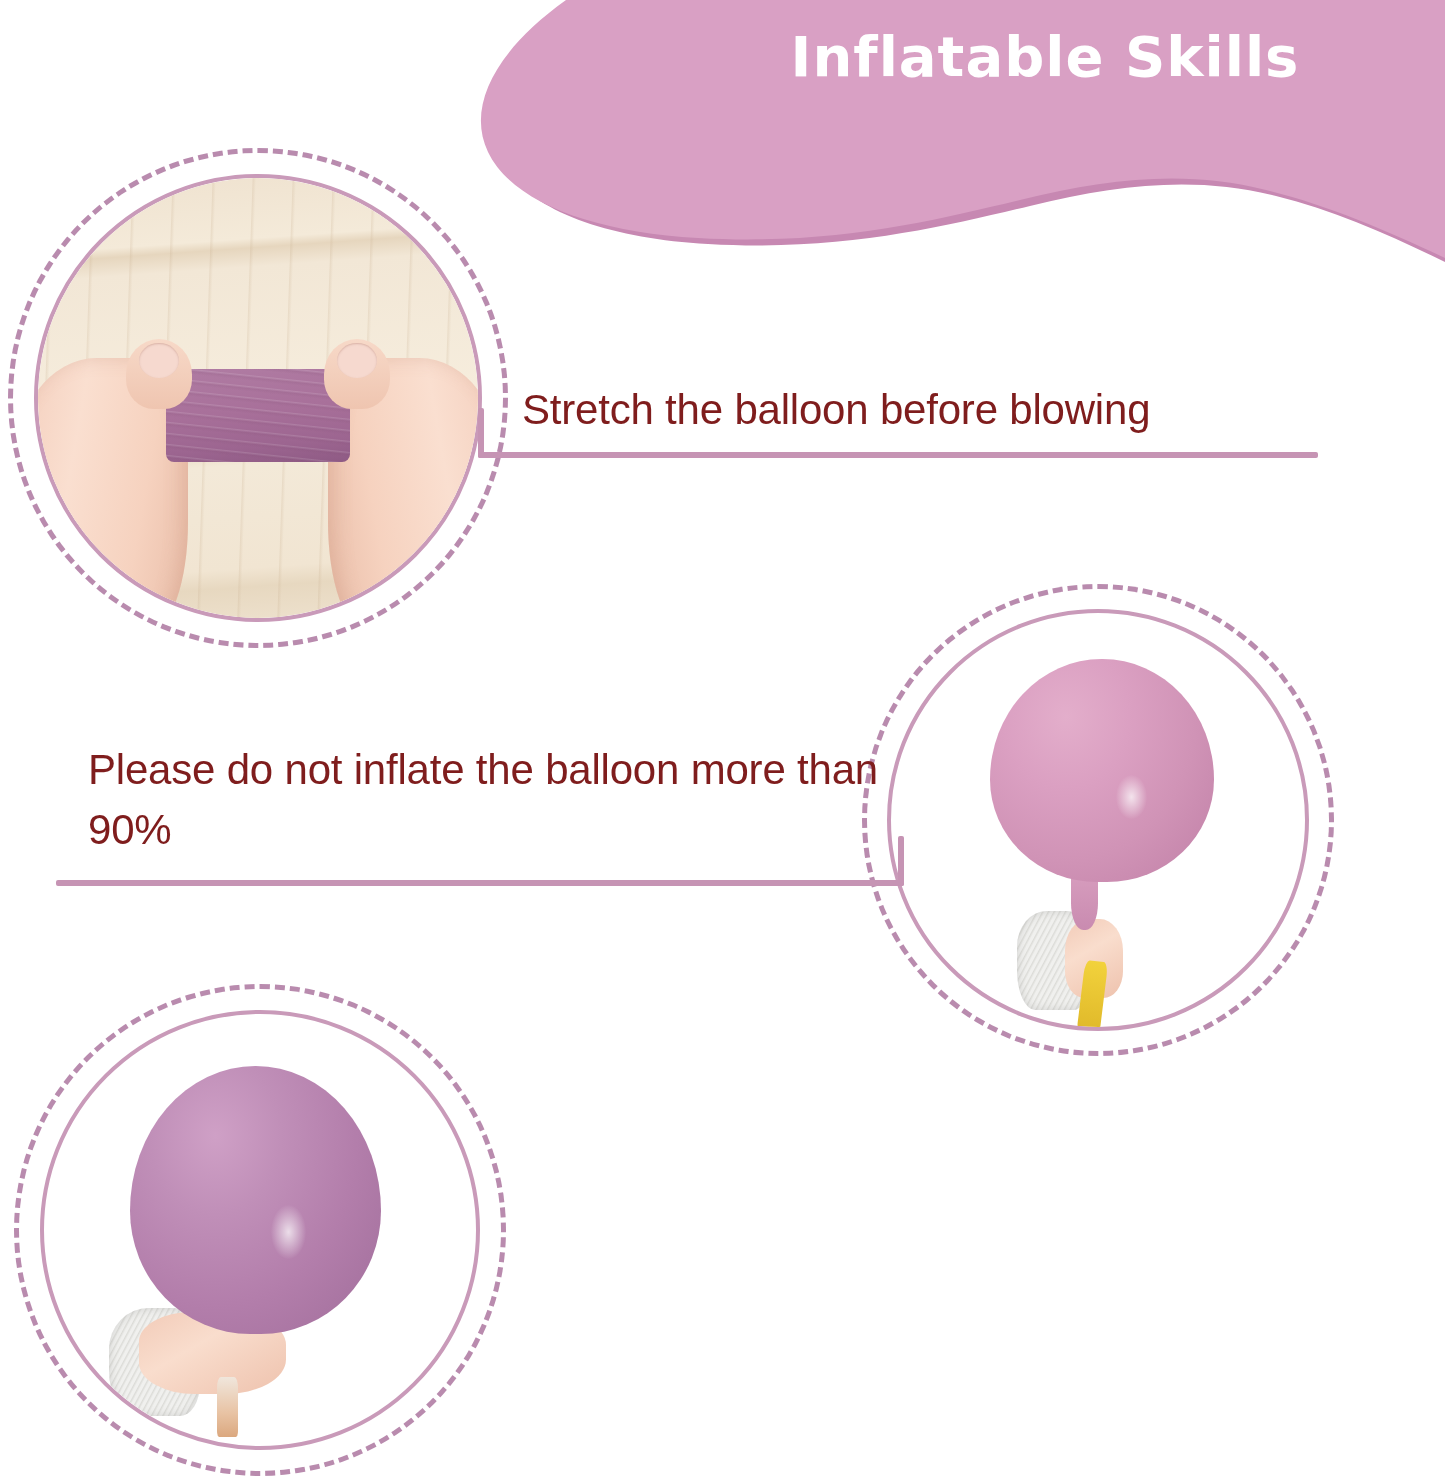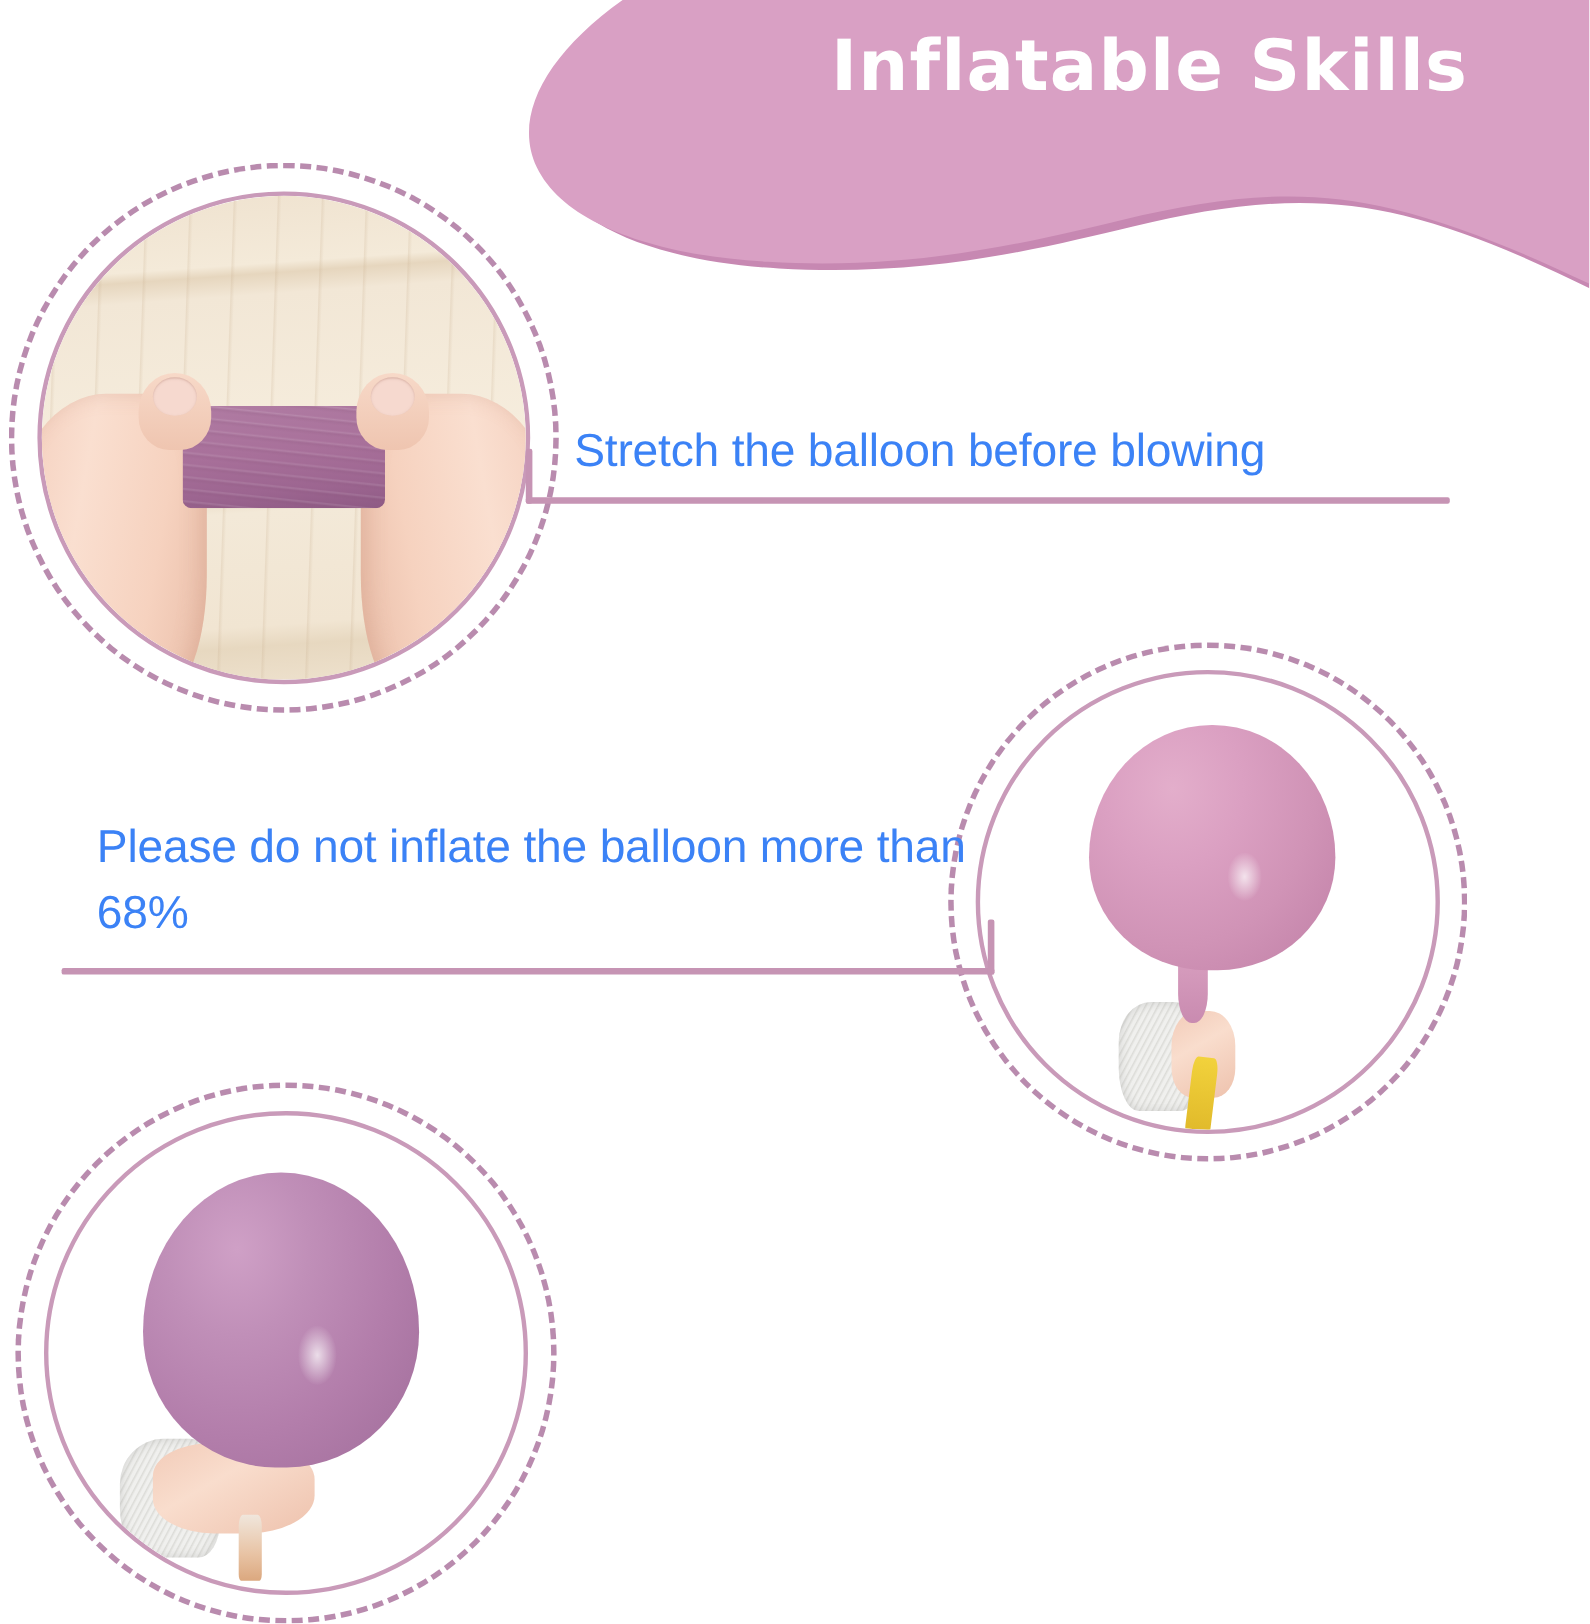--- a/index.html
+++ b/index.html
@@ -23,21 +23,21 @@
     pointer-events: none;
   }
   .banner-svg { display: block; width: 100%; height: 100%; }
 
   .banner-title {
     position: absolute;
     top: 28px; left: 180px;
     width: 790px;
     text-align: center;
     font-family: "DejaVu Sans", sans-serif;
-    font-size: 64px;
+    font-size: 56px;
     font-weight: 700;
     color: #ffffff;
     letter-spacing: 1px;
     line-height: 1.05;
   }
 
   
   .circle-node { position: absolute; }
 
   .dash-ring {
@@ -197,21 +197,21 @@
         border-radius: 18% 18% 10% 10%;
         background: linear-gradient(180deg, #f0e6dc 0%, #e8c3a4 60%, #dba87f 100%); }
 
   
   .text-block { position: absolute; }
 
   .text-block p {
     font-family: "Liberation Sans", sans-serif;
     font-size: 42px;
     font-weight: 400;
-    color: #3b82f6;
+    color: #7f1d1d;
     line-height: 1.42;
     letter-spacing: -0.2px;
   }
 
   .rule {
     position: absolute;
     height: 6px;
     background: #c694b4;
     border-radius: 2px;
   }
@@ -268,21 +268,21 @@
         <div class="sleeve s2"></div>
         <div class="fist f2"></div>
         <div class="pump p2"></div>
         <div class="balloon-neck b2-neck"></div>
         <div class="balloon b2"></div>
       </div>
     </div>
   </div>
 
   <div class="text-block" style="left:88px; top:740px; width:800px;">
-    <p>Please do not inflate the balloon more than 68%</p>
+    <p>Please do not inflate the balloon more than 90%</p>
     <div class="rule" style="left:-32px; top:140px; width:848px;"></div>
     <div class="tick" style="left:810px; top:96px; height:50px;"></div>
   </div>
 
   <div class="circle-node" style="left:14px; top:984px; width:492px; height:492px;">
     <div class="dash-ring"></div>
     <div class="solid-ring" style="left:26px; top:26px; right:26px; bottom:26px;">
       <div class="photo">
         <div class="sleeve s3"></div>
         <div class="fist f3"></div>

